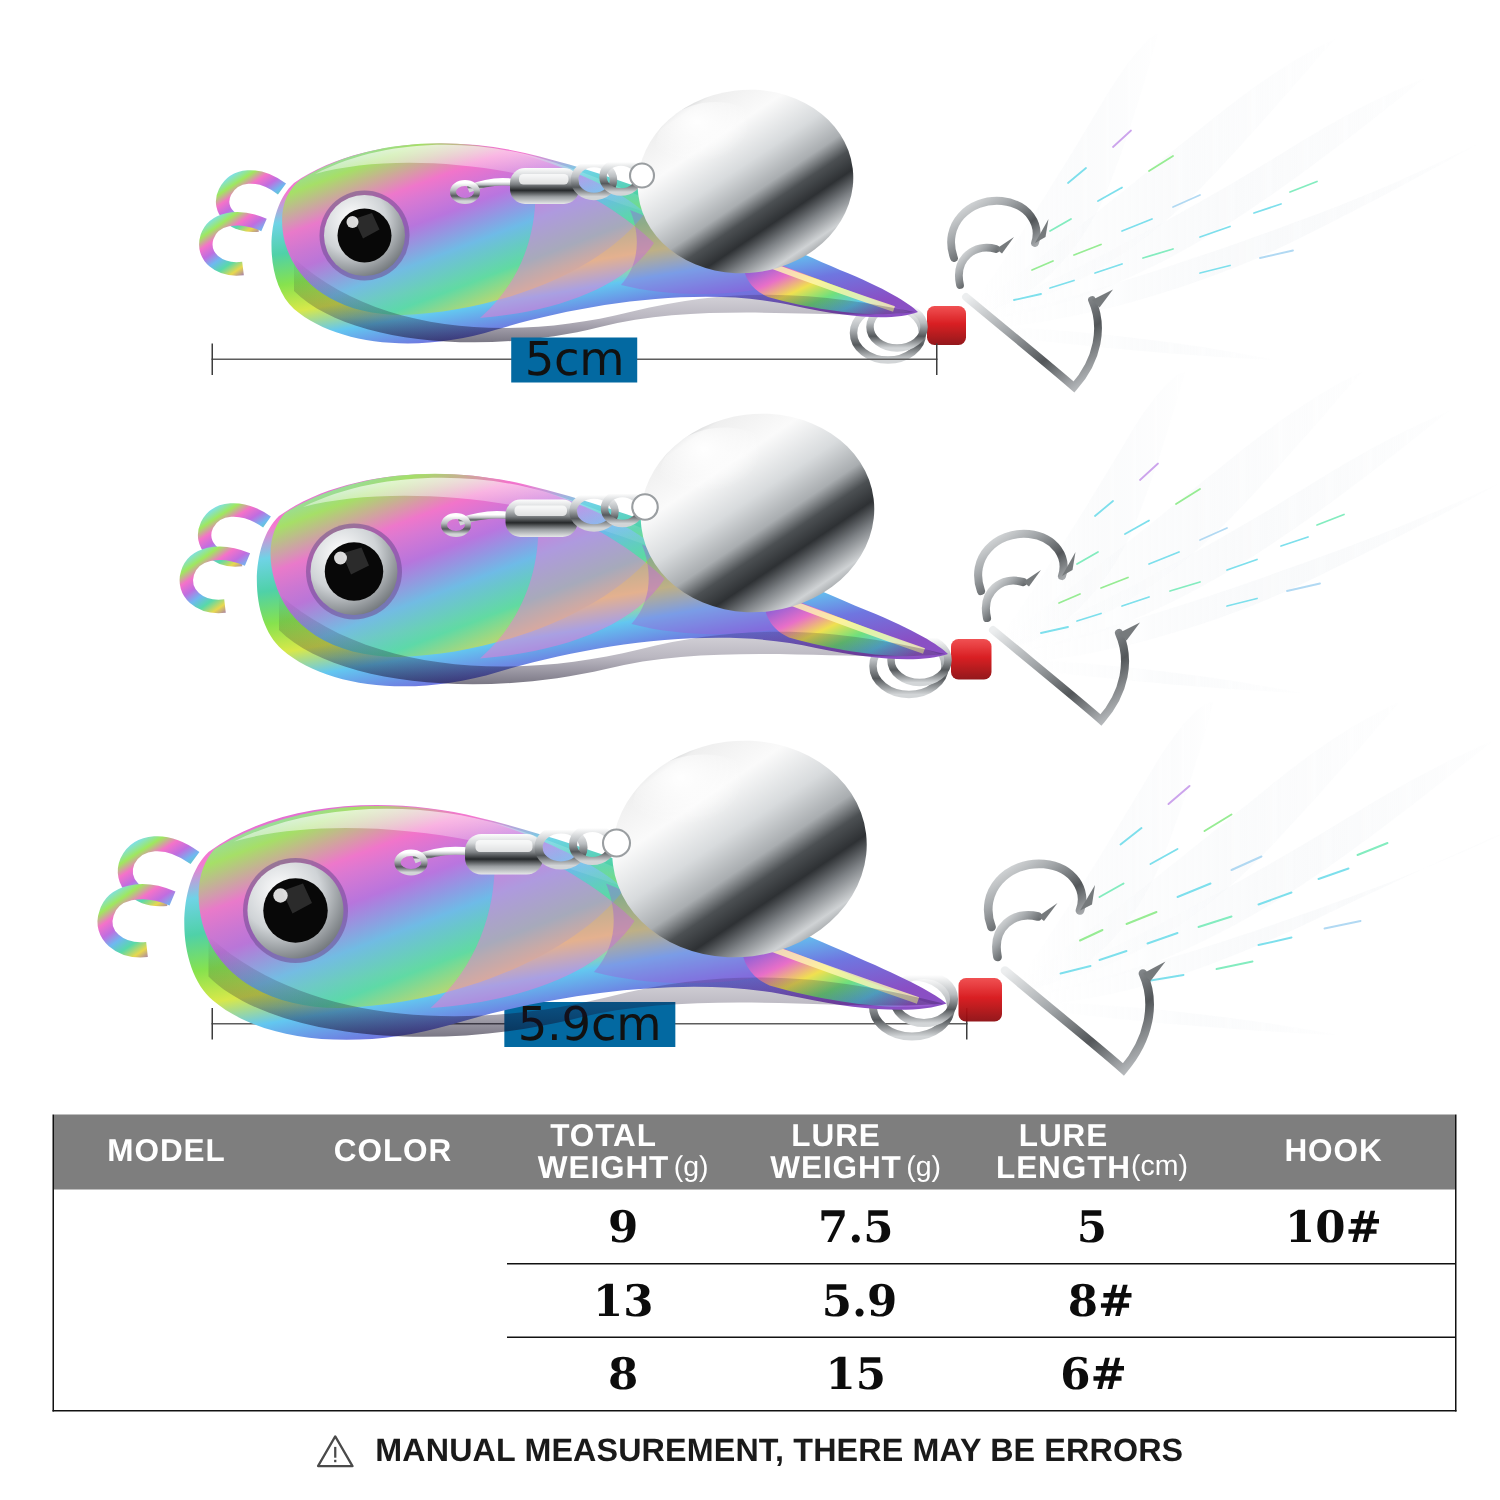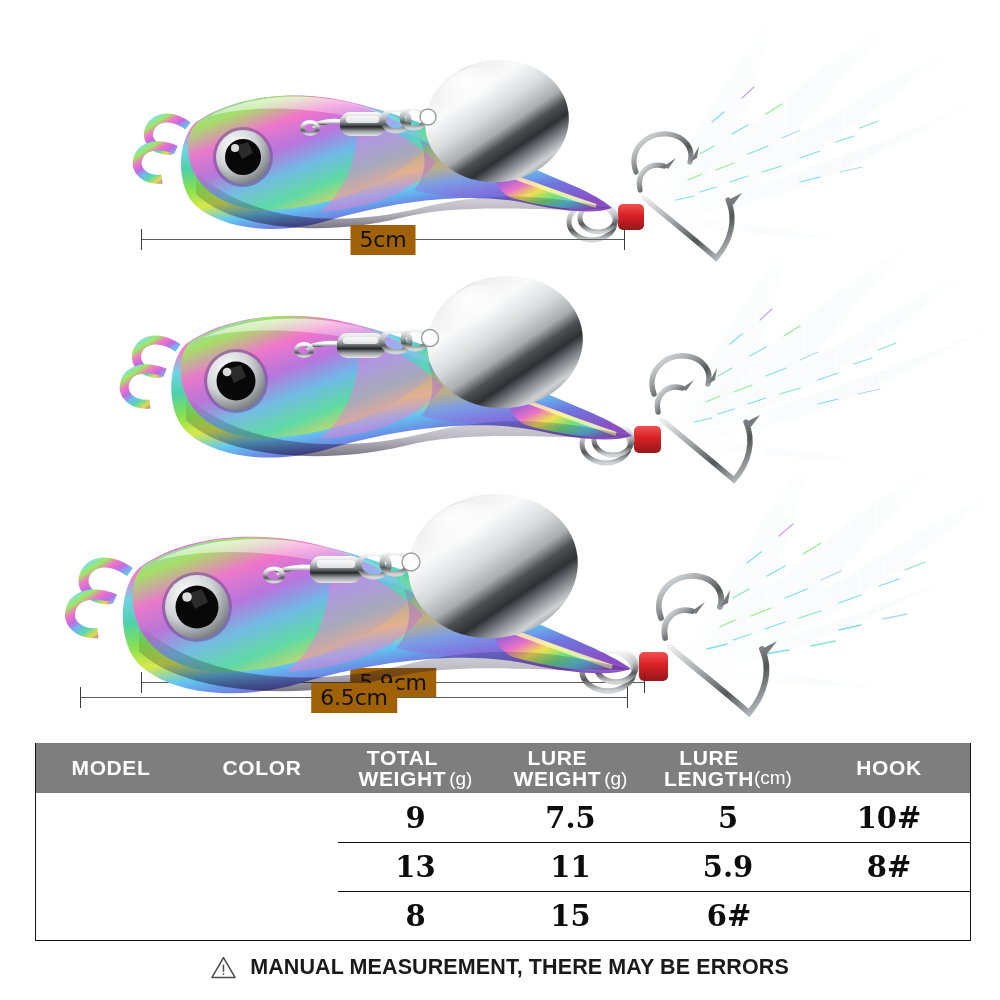--- a/index.html
+++ b/index.html
@@ -25,22 +25,22 @@
     position:absolute;left:0;top:12px;height:1px;width:100%;
     background:#5d5d5d;
   }
   .dim .tick{
     position:absolute;top:2px;width:1px;height:21px;background:#3d3d3d;
   }
   .dim .tick.l{left:0;}
   .dim .tick.r{right:0;}
   .dim .cap{
     position:absolute;top:-2px;left:50%;transform:translateX(-50%);
-    background:#a16207;padding:0 9px;
-    font-size:22px;color:#111;letter-spacing:-0.2px;
+    background:#0369a1;padding:0 9px;
+    font-size:31px;color:#111;letter-spacing:-0.2px;
     line-height:30px;white-space:nowrap;
     font-family:"DejaVu Sans", sans-serif;
   }
 
   
   #spec-table{
     position:absolute;left:35px;top:743px;width:936px;
     border:1px solid #111;border-top:none;
     box-sizing:border-box;
     background:#fff;
@@ -536,26 +536,20 @@
           <ellipse cx="450" cy="95" rx="13" ry="11" fill="none" stroke="url(#wire)" stroke-width="5.4"></ellipse>
         </g>
         <g>
           <ellipse cx="548" cy="98" rx="85" ry="72" fill="url(#blade)" transform="rotate(-7 548 98)"></ellipse>
           <ellipse cx="524" cy="70" rx="47" ry="35" fill="url(#bladeHi)"></ellipse>
           <circle cx="466" cy="94" r="9" fill="#ffffff"></circle>
           <circle cx="466" cy="94" r="9" fill="none" stroke="#9a9ea1" stroke-width="1.4"></circle>
         </g>
       </svg>
     </div>
-    <div class="dim" style="left:135px;top:217px;width:548px;">
-      <div class="bar"></div>
-      <div class="tick l"></div>
-      <div class="tick r"></div>
-      <div class="cap">6.5cm</div>
-    </div>
   </div>
 
   <div id="spec-table">
 
     <div id="spec-head">
       <div class="hc c0">
         <span>MODEL</span>
       </div>
       <div class="hc c1">
         <span>COLOR</span>
@@ -600,21 +594,20 @@
         <div class="tc c3">7.5</div>
         <div class="tc c4">5</div>
         <div class="tc c5">10#</div>
       </div>
       <div class="rowsep" style="top:49px;"></div>
 
       <div class="trow" style="border-top:none;">
         <div class="tc c0 blank"></div>
         <div class="tc c1 blank"></div>
         <div class="tc c2">13</div>
-        <div class="tc c3">11</div>
         <div class="tc c4">5.9</div>
         <div class="tc c5">8#</div>
       </div>
       <div class="rowsep" style="top:98px;"></div>
 
       <div class="trow" style="border-top:none;">
         <div class="tc c0 blank"></div>
         <div class="tc c1 blank"></div>
         <div class="tc c2">8</div>
         <div class="tc c3">15</div>

